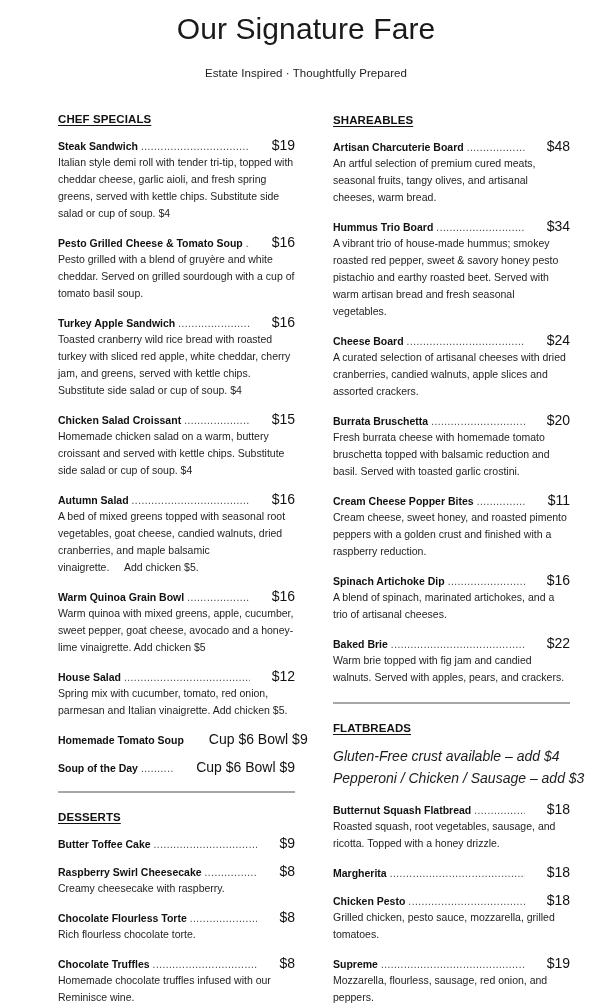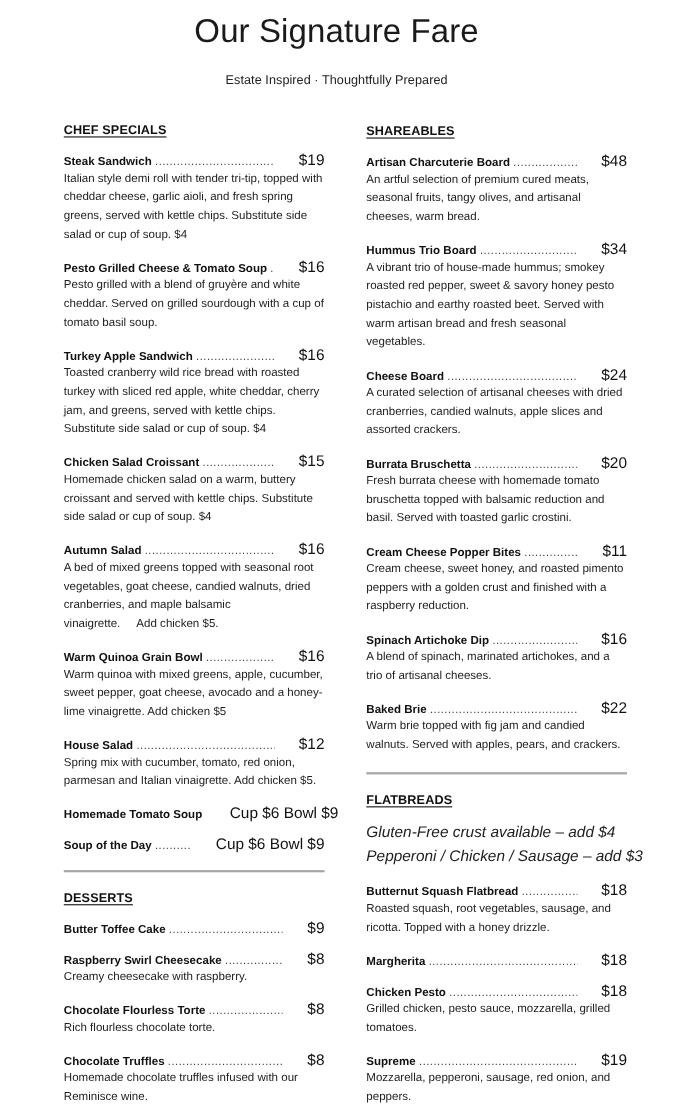--- a/index.html
+++ b/index.html
@@ -282,16 +282,16 @@
             <span class="leader">......................................................................................................</span>
             <span class="item-price">$18</span>
           </div>
           <div class="item-desc">Grilled chicken, pesto sauce, mozzarella, grilled tomatoes.</div>
         </div><div class="item">
           <div class="item-head">
             <span class="item-name">Supreme</span>
             <span class="leader">......................................................................................................</span>
             <span class="item-price">$19</span>
           </div>
-          <div class="item-desc">Mozzarella, pepperoni, sausage, red onion, and peppers.</div>
+          <div class="item-desc">Mozzarella, flourless, sausage, red onion, and peppers.</div>
         </div></div>
     </div>
 </div>
 
 </body></html>

